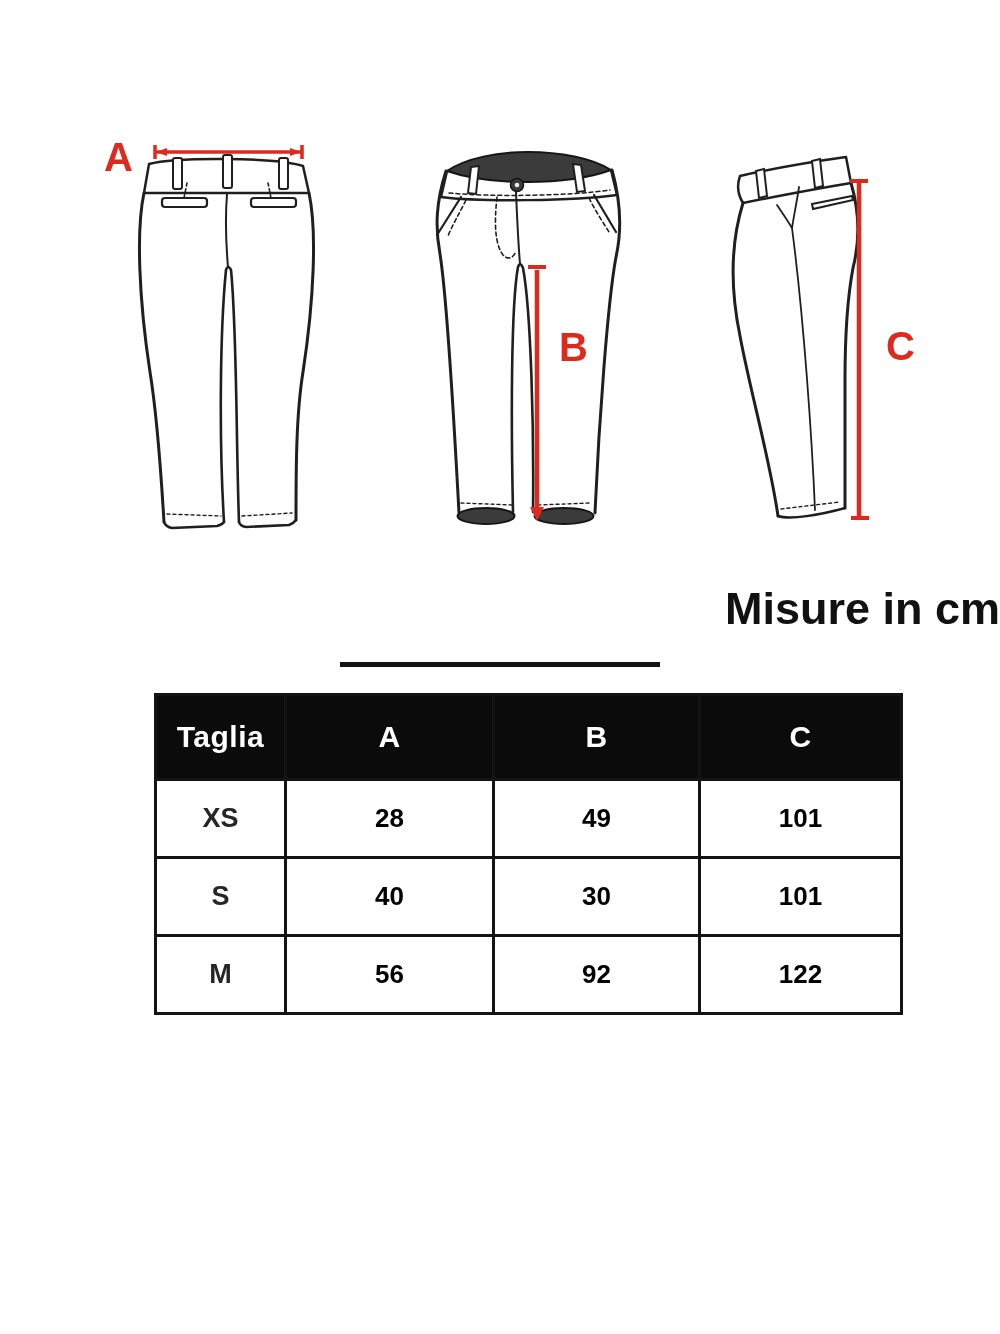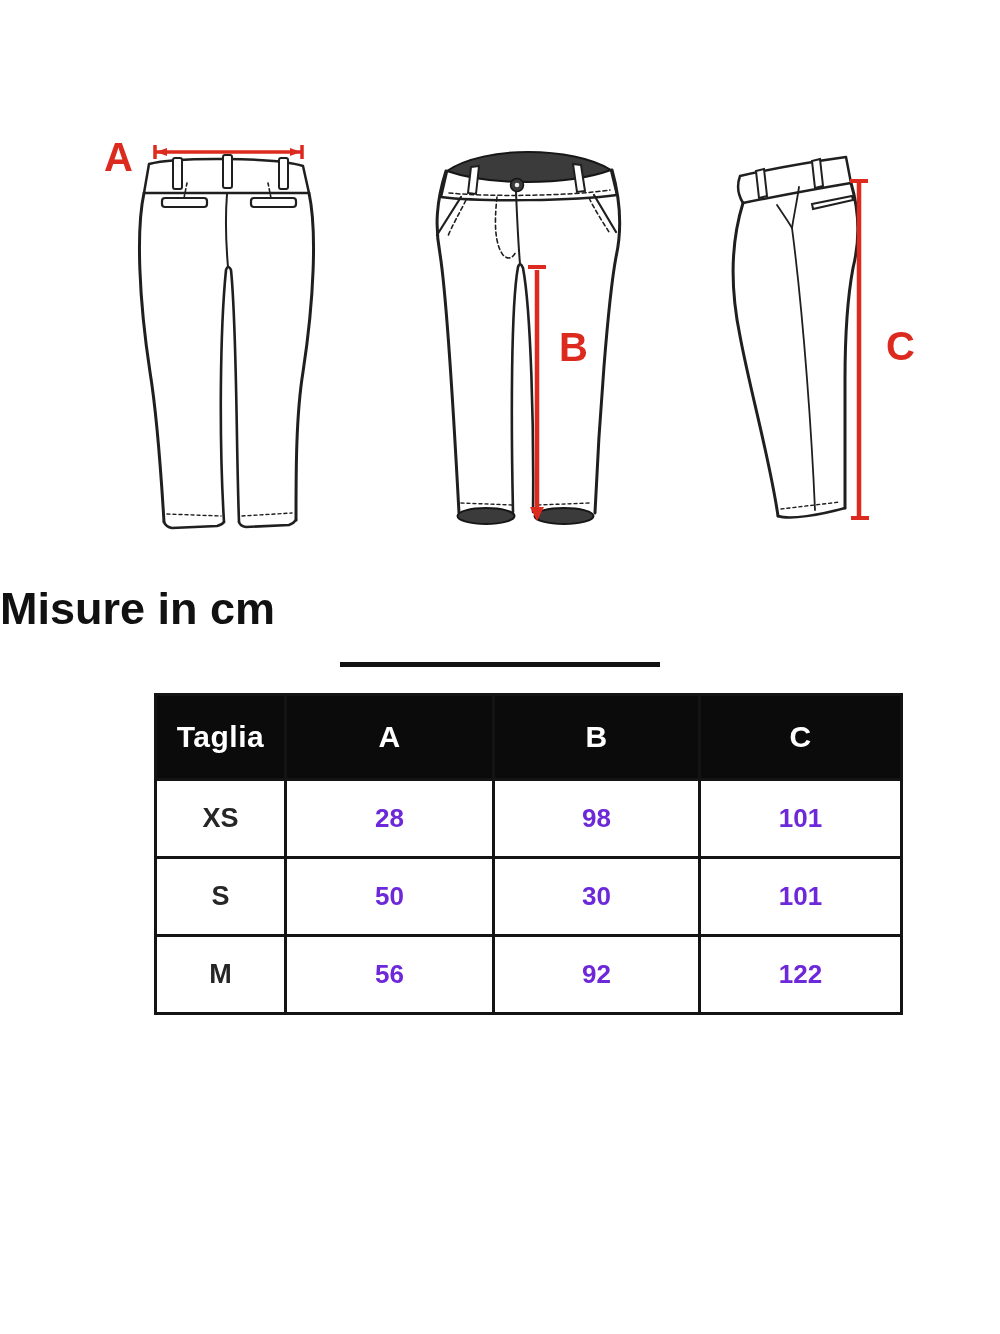--- a/index.html
+++ b/index.html
@@ -10,40 +10,40 @@
   }
   .diagrams { position:absolute; left:0; top:0; width:1000px; height:560px; }
   .diagrams svg { position:absolute; }
   svg text.measure-label {
     font-family:"Liberation Sans", sans-serif;
     font-weight:bold; font-size:40px;
   }
   .ink { stroke:#1f1f1f; fill:none; stroke-linecap:round; stroke-linejoin:round; }
   .page-title {
     position:absolute; left:0; top:583px; width:1000px;
-    text-align:left; font-size:45px; font-weight:bold;
+    text-align:right; font-size:45px; font-weight:bold;
     color:#111111; letter-spacing:0px;
   }
   .title-underline {
     position:absolute; left:340px; top:662px; width:320px; height:5px;
     background:#131313;
   }
   .size-table-wrap { position:absolute; left:154px; top:693px; width:746px; }
   table.size-table {
     width:746px; border-collapse:collapse; table-layout:fixed;padding-left:24px;
   }
   table.size-table th, table.size-table td {
     border:3px solid #141414; text-align:center; vertical-align:middle;
   }
   table.size-table th {
     background:#0b0b0b; color:#ffffff; height:85px;
     font-size:30px; font-weight:bold; letter-spacing:0.5px;
   }
   table.size-table td {
-    background:#ffffff; color:#6d28d9; height:78px;
+    background:#ffffff; color:#000000; height:78px;
     font-size:26px; font-weight:bold;
   }
   table.size-table td.size-col { font-size:27px; color:#262626; }
 </style>
 </head>
 <body>
 
 <div class="screen">
 
   <div class="diagrams">
@@ -147,26 +147,26 @@
           <th>Taglia</th>
           <th>A</th>
           <th>B</th>
           <th>C</th>
         </tr>
       </thead>
       <tbody>
         <tr>
           <td class="size-col">XS</td>
           <td>28</td>
-          <td>98</td>
+          <td>49</td>
           <td>101</td>
         </tr>
         <tr>
           <td class="size-col">S</td>
-          <td>50</td>
+          <td>40</td>
           <td>30</td>
           <td>101</td>
         </tr>
         <tr>
           <td class="size-col">M</td>
           <td>56</td>
           <td>92</td>
           <td>122</td>
         </tr>
       </tbody>

